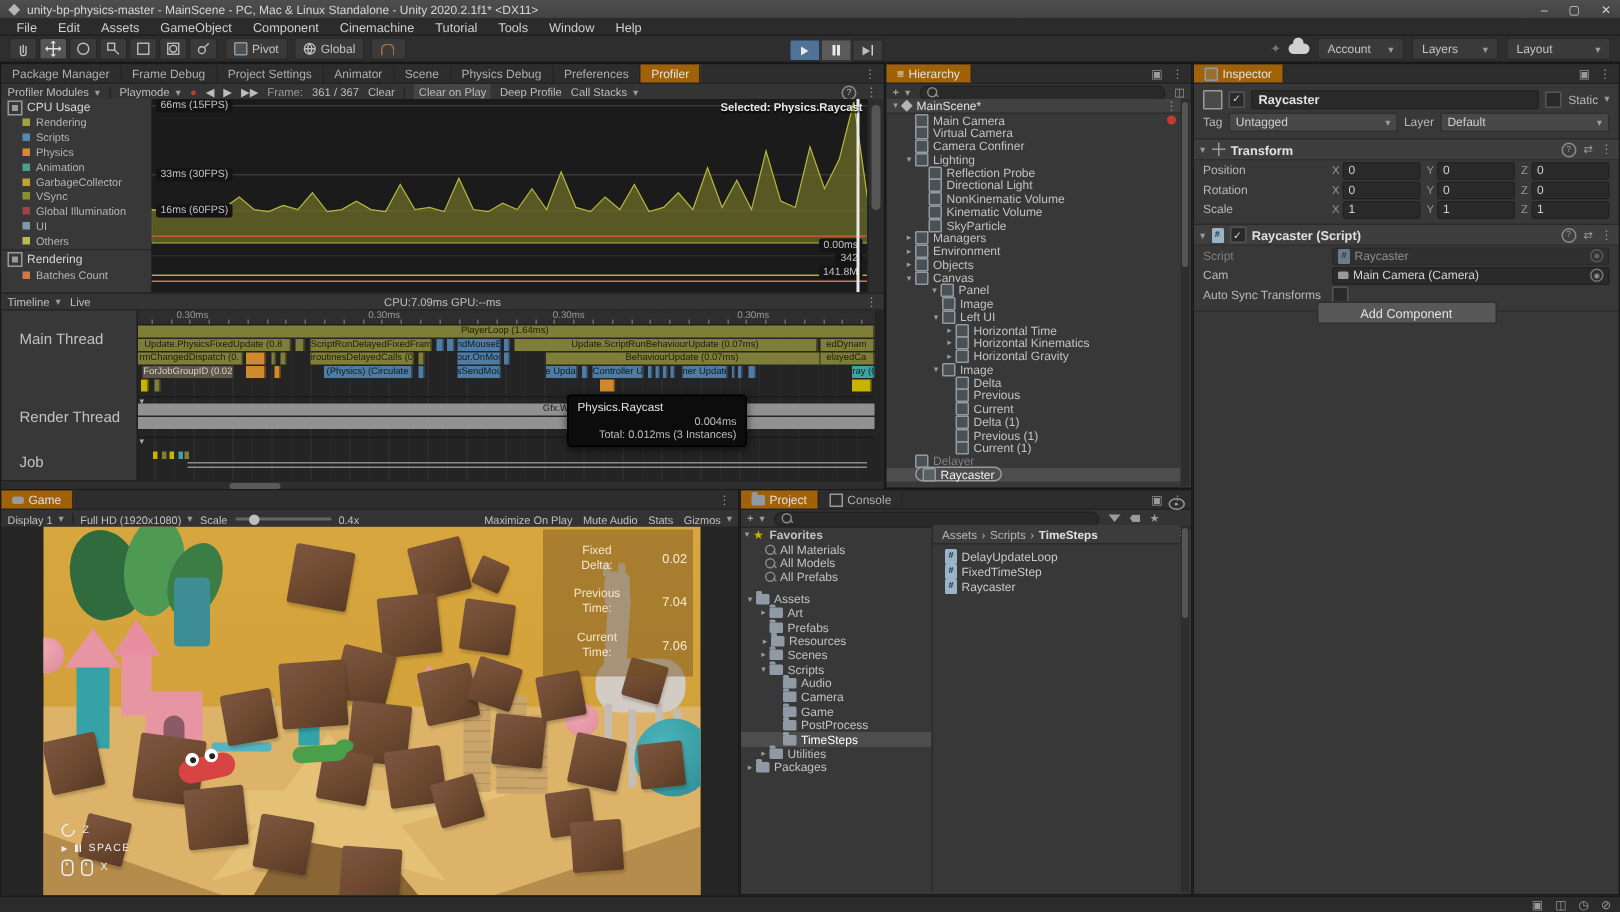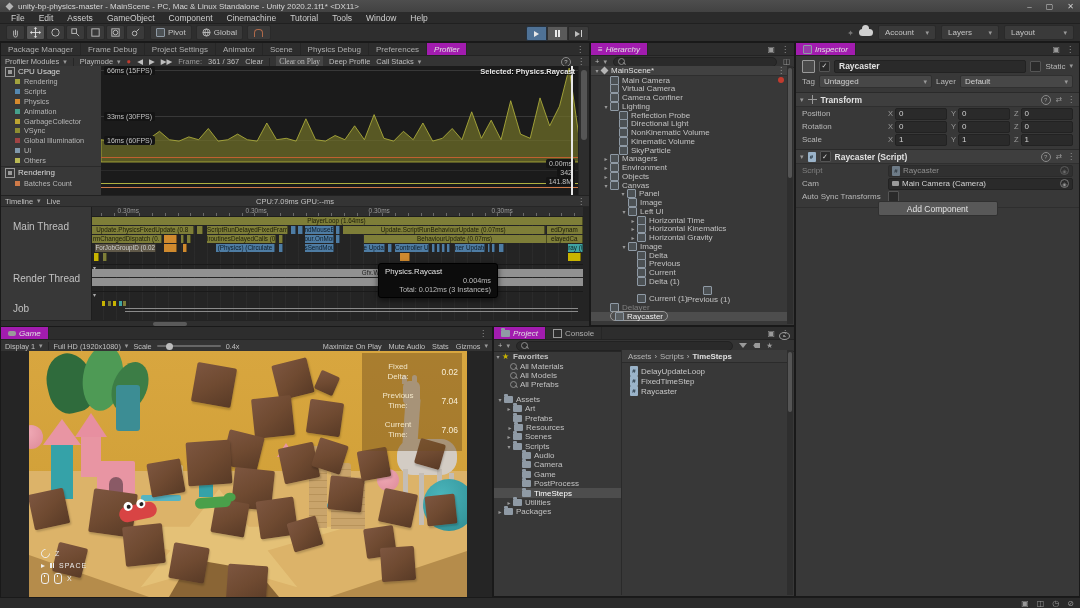--- a/index.html
+++ b/index.html
@@ -33,21 +33,21 @@
   #tb-right{margin-left:auto;display:flex;align-items:center;gap:5px;}
   .cloud{width:14px;height:7px;background:#cfcfcf;border-radius:4px;position:relative;}
   .cloud:before{content:"";position:absolute;left:3px;top:-4px;width:7px;height:7px;border-radius:50%;background:#cfcfcf;}
   .ddbtn{height:13px;background:#3a3a3a;border:1px solid #2a2a2a;border-radius:2px;display:flex;align-items:center;
          padding:0 6px;gap:10px;font-size:8px;color:#c4c4c4;min-width:44px;justify-content:space-between;}
   .chev{font-size:7px;color:#9a9a9a;}
   
   .panel{position:absolute;background:#383838;border:1px solid #191919;box-sizing:border-box;}
   .tabbar{height:12px;background:#2d2d2d;display:flex;align-items:stretch;border-bottom:1px solid #232323;position:relative;}
   .tab{display:flex;align-items:center;gap:3px;padding:0 7px;font-size:8px;color:#aeaeae;border-right:1px solid #262626;}
-  .tab.active{background:#a21caf;color:#e0e0e0;font-style:italic;}
+  .tab.active{background:#a16207;color:#e0e0e0;}
   .tab-right{margin-left:auto;display:flex;align-items:center;gap:6px;padding-right:5px;color:#9a9a9a;font-size:8px;}
   .kebab{color:#9a9a9a;font-size:8px;}
   .ptoolbar{height:11px;background:#343434;border-bottom:1px solid #262626;display:flex;align-items:center;
             padding:0 4px;font-size:7.5px;color:#bdbdbd;gap:6px;}
   .sep{width:1px;height:8px;background:#262626;}
   .mini-dd{display:flex;align-items:center;gap:4px;}
   .searchbox{flex:1;height:8px;background:#2a2a2a;border:1px solid #222;border-radius:5px;display:flex;
              align-items:center;padding:0 4px;gap:3px;}
   .searchbox input{flex:1;background:transparent;border:none;outline:none;color:#ccc;font-size:7.5px;padding:0;height:8px;}
   .mag{width:5px;height:5px;border:1px solid #8a8a8a;border-radius:50%;position:relative;flex:none;}
@@ -349,21 +349,21 @@
         <span class="chev">▾</span>
     </span>
     <span style="color:#c23b2e;">●</span>
     <span>◀</span>
     <span>▶</span>
     <span>▶▶</span>
     <span style="color:#9a9a9a;">Frame:</span>
     <span>361 / 367</span>
     <span>Clear</span>
     <span class="sep"></span>
-    <span style="background:#454545;border-radius:2px;padding:8px 3px;font-family:Liberation Serif, serif;">Clear on Play</span>
+    <span style="background:#454545;border-radius:2px;padding:8px 3px;">Clear on Play</span>
     <span>Deep Profile</span>
     <span class="mini-dd">
       <span>Call Stacks</span>
         <span class="chev">▾</span>
     </span>
     <span style="margin-left:auto;display:flex;gap:6px;align-items:center;">
       <span class="qm">?</span>
       <span class="kebab">⋮</span>
     </span>
   </div>
@@ -729,21 +729,21 @@
       <div class="tree-row" style="padding-left: 38px;">
         <span class="arrow"></span>
         <span class="obj-ic"></span>
         <span>Current</span>
       </div>
       <div class="tree-row" style="padding-left: 38px;">
         <span class="arrow"></span>
         <span class="obj-ic"></span>
         <span>Delta (1)</span>
       </div>
-      <div class="tree-row" style="padding-left: 38px; flex-direction: column;">
+      <div class="tree-row" style="padding-left: 38px;">
         <span class="arrow"></span>
         <span class="obj-ic"></span>
         <span>Previous (1)</span>
       </div>
       <div class="tree-row" style="padding-left: 38px;">
         <span class="arrow"></span>
         <span class="obj-ic"></span>
         <span>Current (1)</span>
       </div>
       <div class="tree-row dim" style="padding-left: 11px;">

